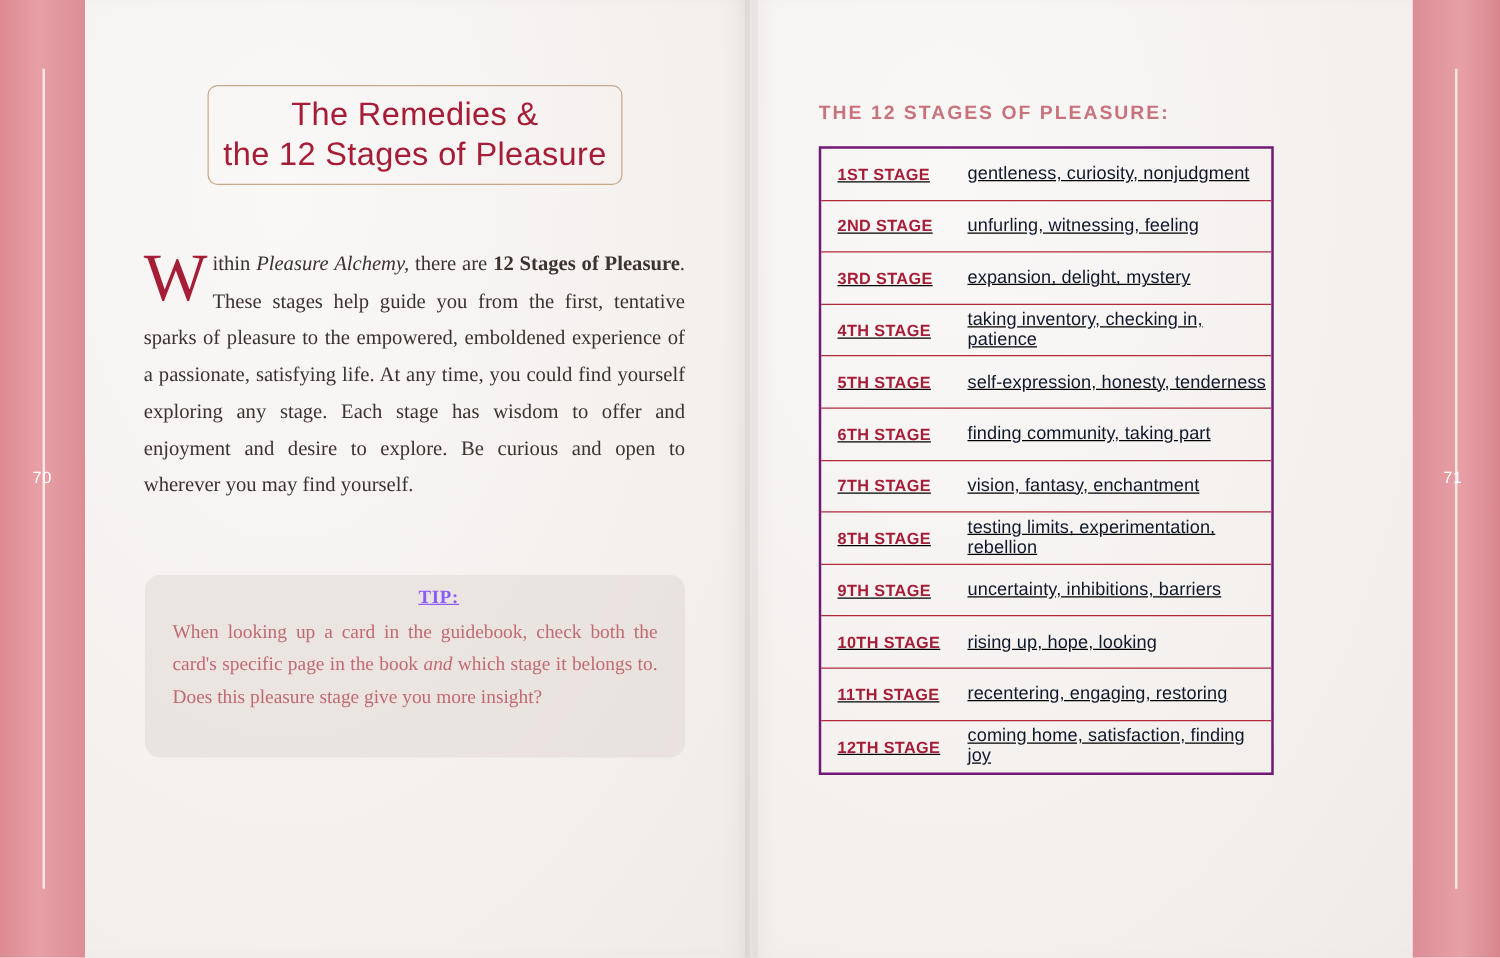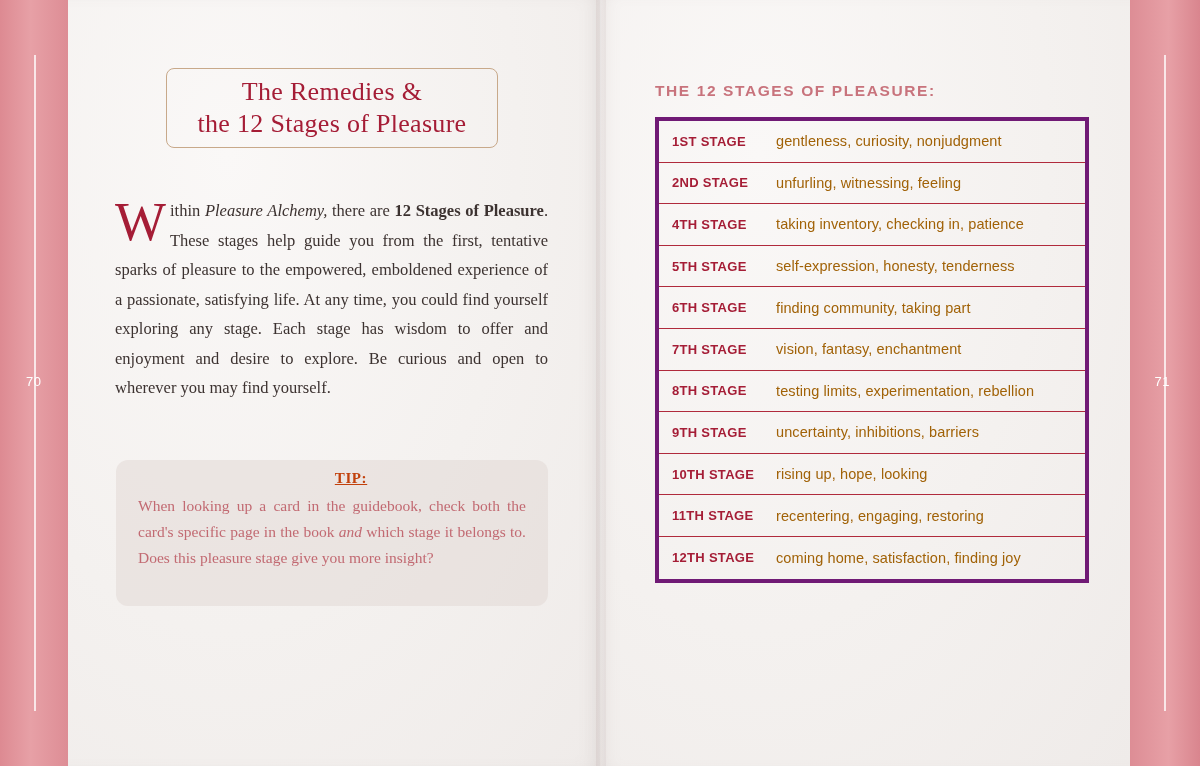--- a/index.html
+++ b/index.html
@@ -80,21 +80,21 @@
     display: flex;
     align-items: center;
     justify-content: center;
     text-align: center;
   }
   .title-text {
     color: #a51d36;
     font-size: 26px;
     line-height: 1.22;
     letter-spacing: 0.3px;
-    font-family: Liberation Serif, serif;
+    font-family: Liberation Sans, sans-serif;
   }
   .title-text .l2 { display: block; }
 
   .body-copy {
     position: absolute;
     left: 115px;
     top: 196px;
     width: 433px;
     color: #3c3230;
     font-size: 16.5px;
@@ -116,21 +116,21 @@
     position: absolute;
     left: 116px;
     top: 460px;
     width: 432px;
     height: 146px;
     background: rgba(226,216,213,0.55);
     border-radius: 12px;
   }
   .tip-label {
     text-align: center;
-    color: #c2410c;
+    color: #8b5cf6;
     font-size: 15px;
     letter-spacing: 0.6px;
     text-decoration: underline;
     margin-top: 10px;
     font-weight: bold;
     margin-left: 38px;
   }
   .tip-text {
     color: #c26a72;
     font-size: 15.5px;
@@ -150,44 +150,45 @@
     color: #c8737c;
     font-family: "Liberation Sans", sans-serif;
     font-size: 15.5px;
     font-weight: bold;
     letter-spacing: 1.6px;
   }
   .stages-table {
     position: absolute;
     left: 655px;
     top: 117px;
-    width: 434px;
-    border: 4px solid #701a75;
+    width: 364px;
+    border: 2px solid #701a75;
     box-sizing: border-box;
+    text-decoration: underline;
   }
   .stage-row {
     display: flex;
     align-items: center;
     height: 41.6px;
     border-bottom: 1px solid #b02a3c;
     box-sizing: border-box;
     padding-left: 13px;
   }
   .stage-row:last-child { border-bottom: none; }
   .stage-num {
     color: #a51d36;
     font-family: "Liberation Sans", sans-serif;
     font-size: 13px;
     font-weight: bold;
     letter-spacing: 0.3px;
     width: 104px;
     flex: none;
   }
   .stage-desc {
-    color: #a16207;
+    color: #0f172a;
     font-family: "Liberation Sans", sans-serif;
     font-size: 14.5px;
     letter-spacing: 0.1px;
   }
 </style>
 </head>
 <body>
 
 <div class="spread">
 
@@ -226,20 +227,24 @@
   <div class="stages-table">
     <div class="stage-row">
       <span class="stage-num">1ST STAGE</span>
       <span class="stage-desc">gentleness, curiosity, nonjudgment</span>
     </div>
     <div class="stage-row">
       <span class="stage-num">2ND STAGE</span>
       <span class="stage-desc">unfurling, witnessing, feeling</span>
     </div>
     <div class="stage-row">
+      <span class="stage-num">3RD STAGE</span>
+      <span class="stage-desc">expansion, delight, mystery</span>
+    </div>
+    <div class="stage-row">
       <span class="stage-num">4TH STAGE</span>
       <span class="stage-desc">taking inventory, checking in, patience</span>
     </div>
     <div class="stage-row">
       <span class="stage-num">5TH STAGE</span>
       <span class="stage-desc">self-expression, honesty, tenderness</span>
     </div>
     <div class="stage-row">
       <span class="stage-num">6TH STAGE</span>
       <span class="stage-desc">finding community, taking part</span>

